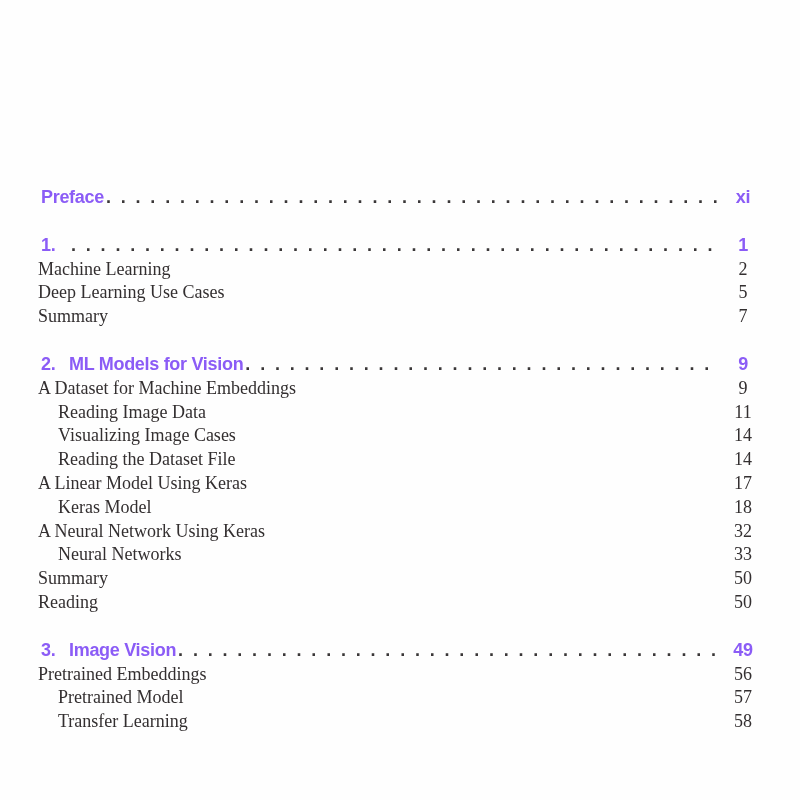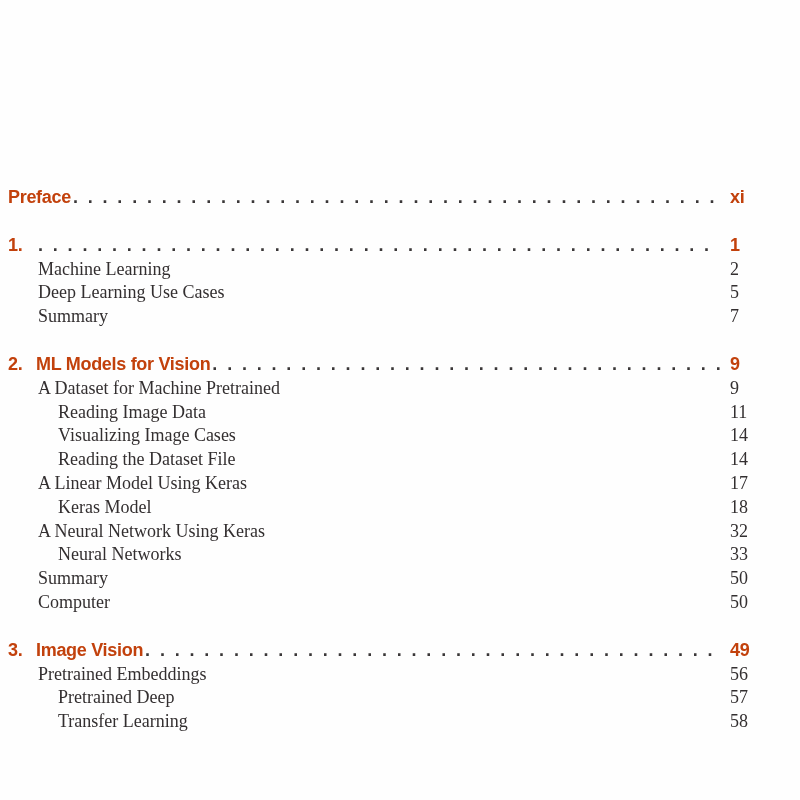--- a/index.html
+++ b/index.html
@@ -30,21 +30,22 @@
   .section {
     margin-top: 24px;
   }
   
   .head-font {
     font-family: "Liberation Sans", "DejaVu Sans", sans-serif;
     font-weight: 700;
     font-stretch: condensed;
     font-size: 18px;
     letter-spacing: -0.3px;
-    color: #c2410c;
+    color: #8b5cf6;
+    margin-left: 33px;
   }
   .chap-num {
     flex: 0 0 28px;
   }
   
   .entry-font {
     font-family: "Liberation Serif", "DejaVu Serif", serif;
     font-size: 18px;
     color: #332f30;
   }
@@ -62,21 +63,21 @@
     font-family: "Liberation Sans", "DejaVu Sans", sans-serif;
     font-weight: 700;
     font-size: 18px;
     letter-spacing: 2.4px;
     color: #3a3738;
   }
   .spacer { flex: 1 1 auto; }
   .pagenum {
     flex: 0 0 auto;
     min-width: 26px;
-    text-align: left;
+    text-align: center;
   }
 </style>
 </head>
 <body>
 
 <div class="page">
   <div class="toc" id="toc-root">
       <div class="row head-font">
         <span>Preface</span>
         <span class="leader"></span>
@@ -105,21 +106,21 @@
         </div>
       </div>
       <div class="section">
         <div class="row head-font">
           <span class="chap-num">2.</span>
           <span>ML Models for Vision</span>
           <span class="leader"></span>
           <span class="pagenum">9</span>
         </div>
         <div class="row entry-font">
-          <span class="indent-1">A Dataset for Machine Pretrained</span>
+          <span class="indent-1">A Dataset for Machine Embeddings</span>
           <span class="spacer"></span>
           <span class="pagenum">9</span>
         </div>
         <div class="row entry-font">
           <span class="indent-2">Reading Image Data</span>
           <span class="spacer"></span>
           <span class="pagenum">11</span>
         </div>
         <div class="row entry-font">
           <span class="indent-2">Visualizing Image Cases</span>
@@ -150,39 +151,39 @@
           <span class="indent-2">Neural Networks</span>
           <span class="spacer"></span>
           <span class="pagenum">33</span>
         </div>
         <div class="row entry-font">
           <span class="indent-1">Summary</span>
           <span class="spacer"></span>
           <span class="pagenum">50</span>
         </div>
         <div class="row entry-font">
-          <span class="indent-1">Computer</span>
+          <span class="indent-1">Reading</span>
           <span class="spacer"></span>
           <span class="pagenum">50</span>
         </div>
       </div>
       <div class="section">
         <div class="row head-font">
           <span class="chap-num">3.</span>
           <span>Image Vision</span>
           <span class="leader"></span>
           <span class="pagenum">49</span>
         </div>
         <div class="row entry-font">
           <span class="indent-1">Pretrained Embeddings</span>
           <span class="spacer"></span>
           <span class="pagenum">56</span>
         </div>
         <div class="row entry-font">
-          <span class="indent-2">Pretrained Deep</span>
+          <span class="indent-2">Pretrained Model</span>
           <span class="spacer"></span>
           <span class="pagenum">57</span>
         </div>
         <div class="row entry-font">
           <span class="indent-2">Transfer Learning</span>
           <span class="spacer"></span>
           <span class="pagenum">58</span>
         </div>
       </div>
     </div>

